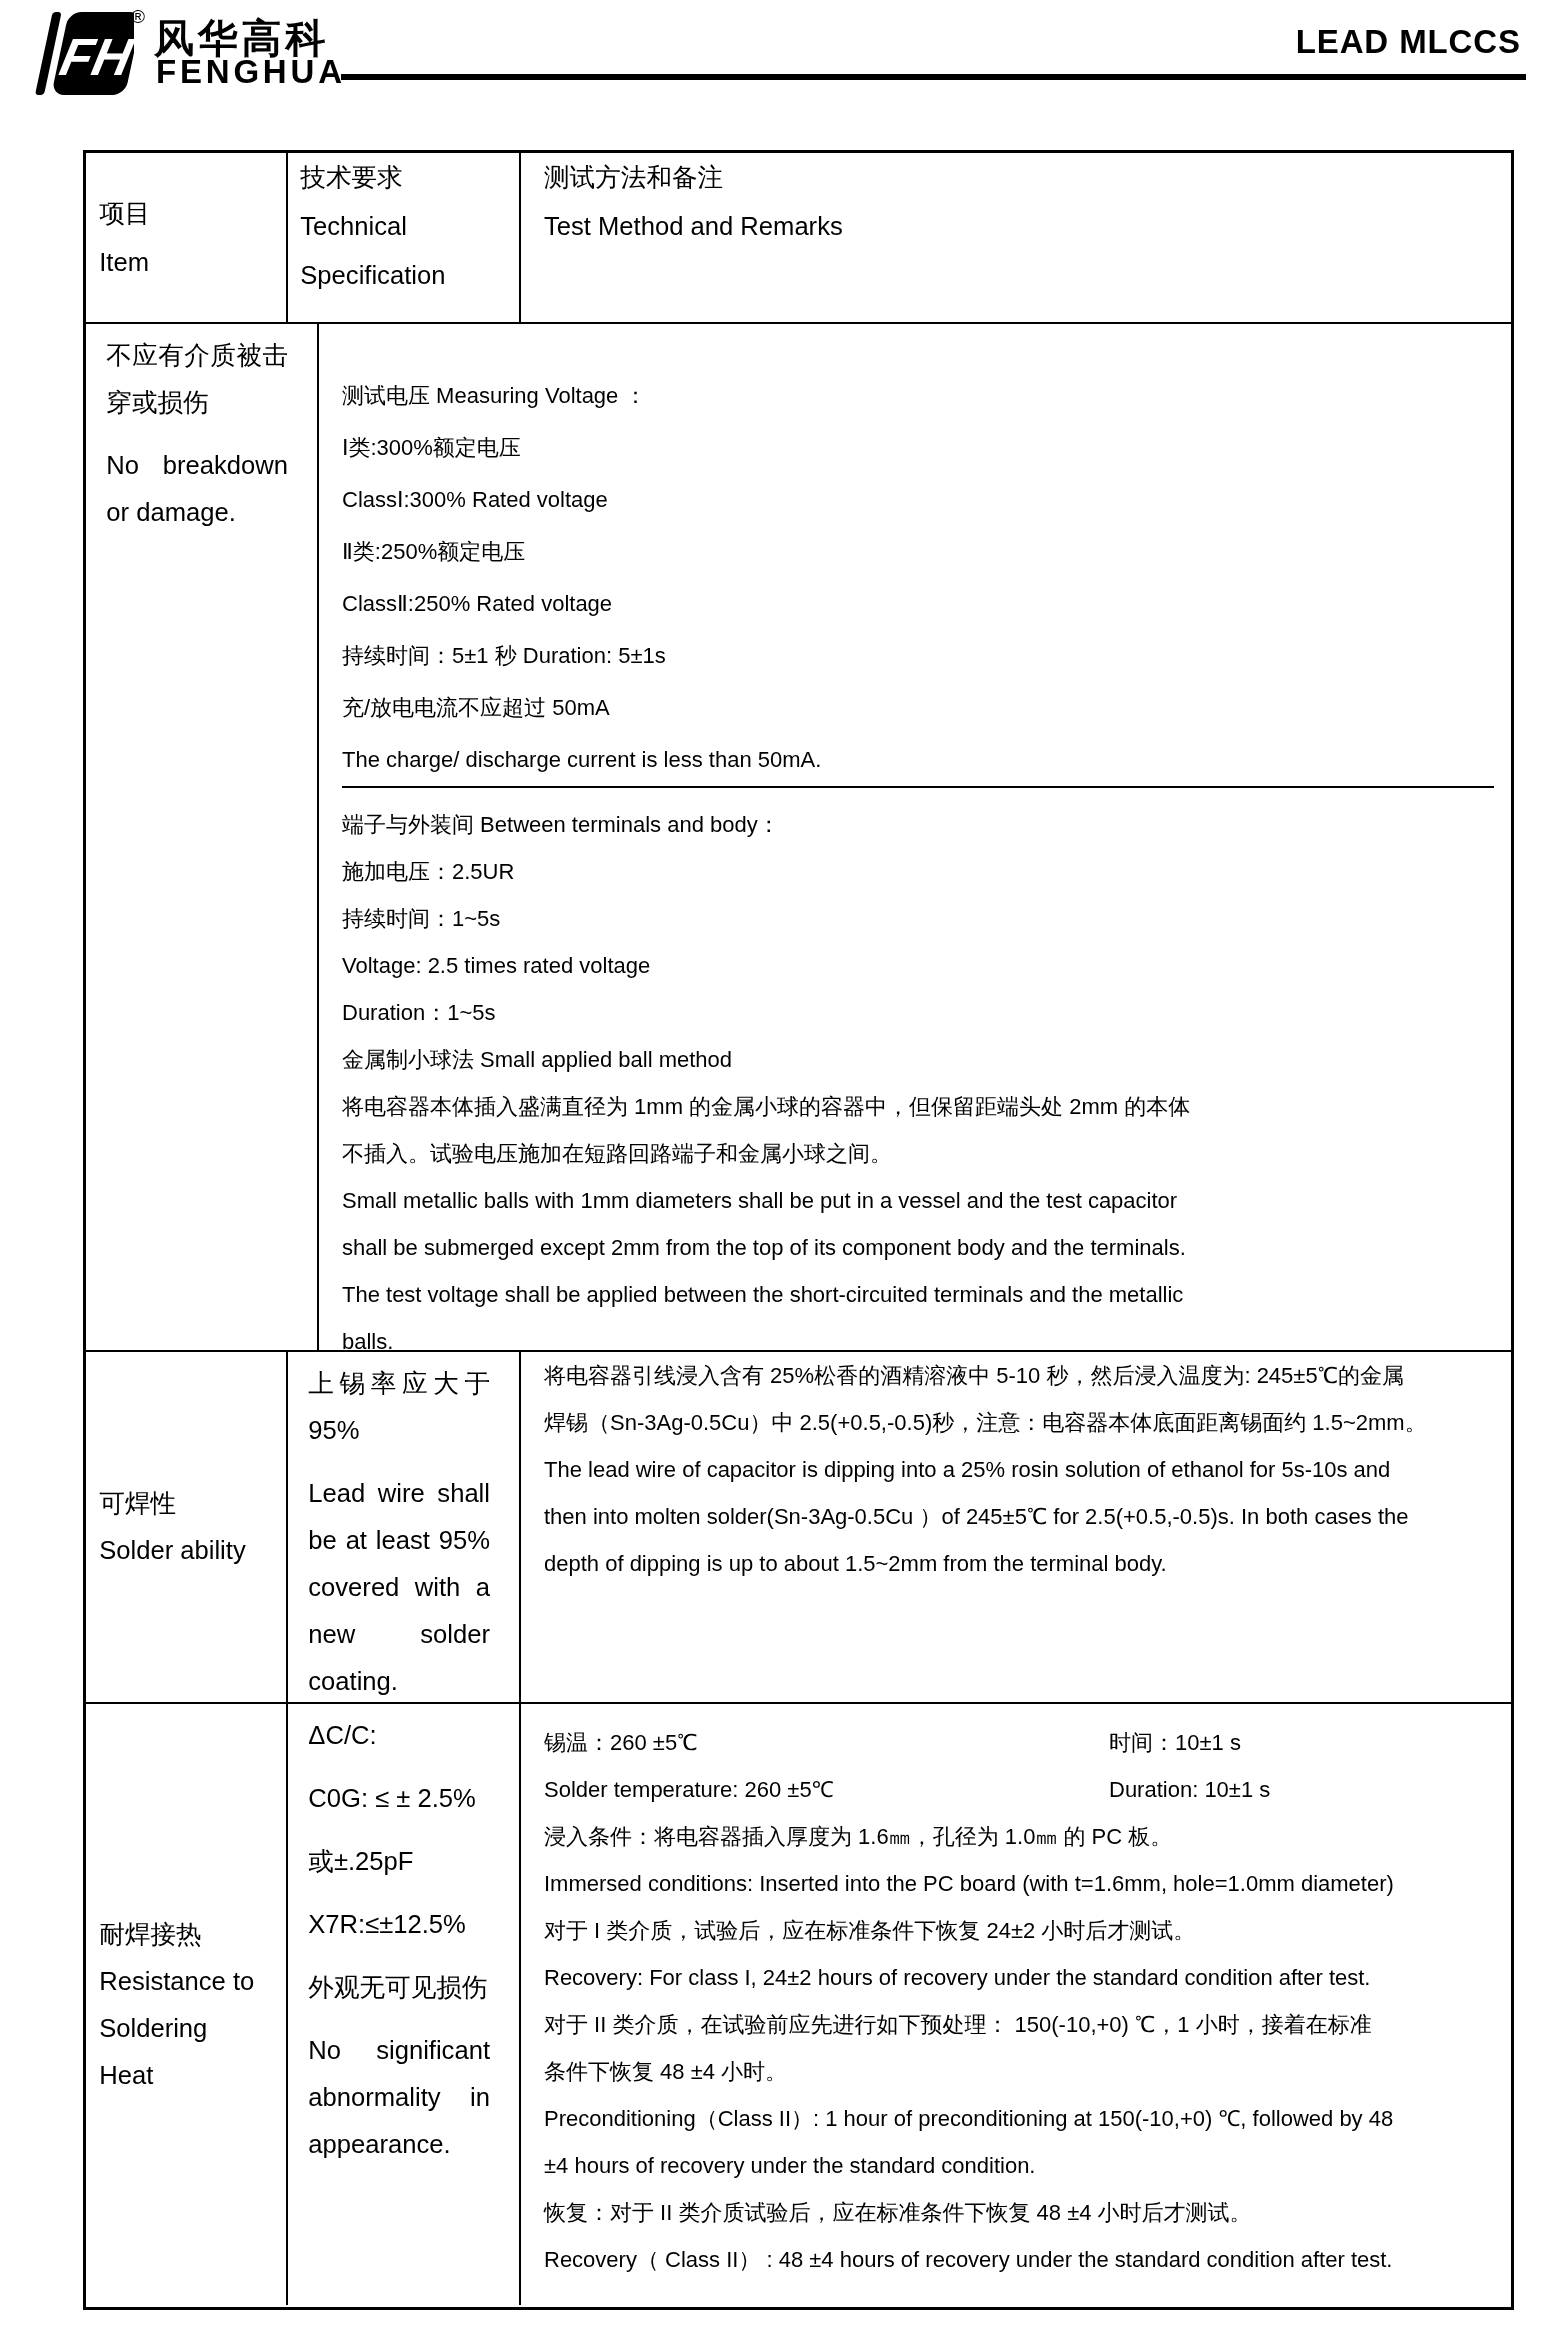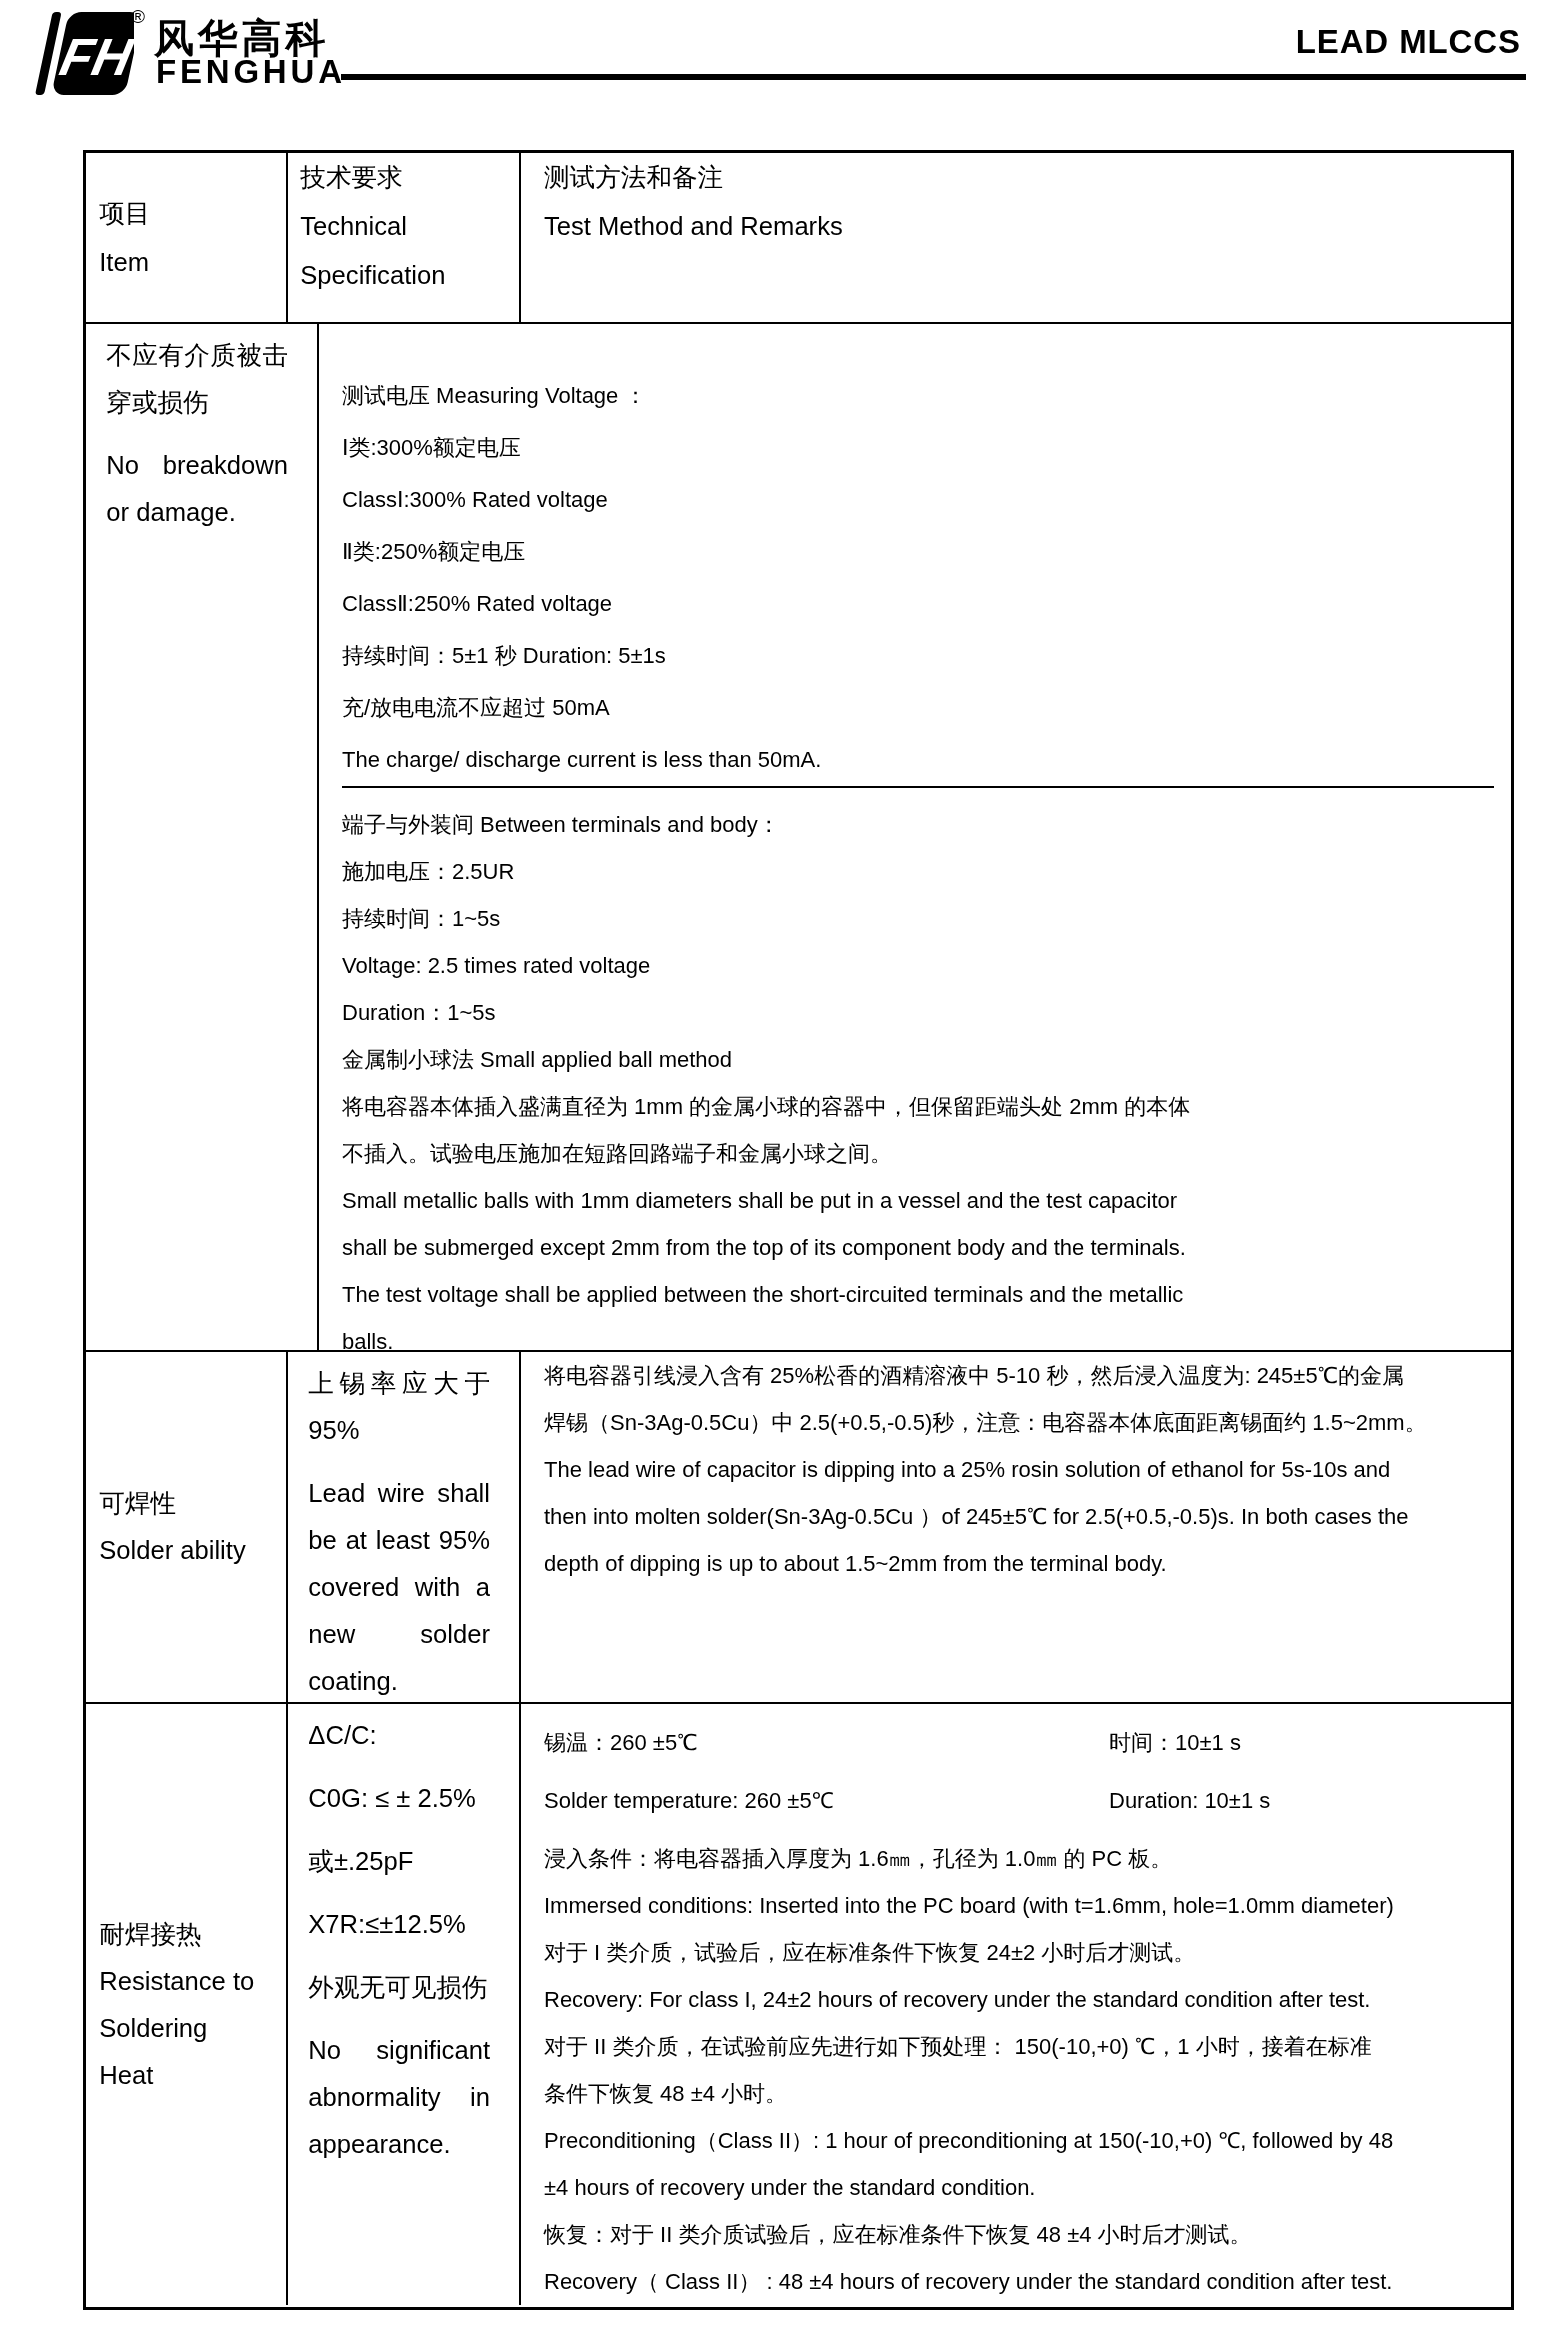--- a/index.html
+++ b/index.html
@@ -32,21 +32,21 @@
   .c3{flex:1;display:flex;flex-direction:column;padding:0 17px 0 23px;}
   .cell-font{font-size:25.6px;}
   .line{line-height:47px;white-space:nowrap;}
   .hline{line-height:49px;white-space:nowrap;}
   .para{margin:8px;line-height:47px;text-align:justify;font-size:25.6px;}
   .m-line{line-height:47px;white-space:nowrap;font-size:22px;}
   .sec-top{height:428px;border-bottom:2.8px solid #000;padding-top:9.5px;box-sizing:border-box;margin-top:36px;}
   .sec-top .m-line{line-height:52px;}
   .sec-bot{flex:1;padding-top:13.2px;}
   .c3-center{justify-content:flex-start;}
-  .c3-pad{padding-top:15px;justify-content:space-between;}
+  .c3-pad{padding-top:15px;}
   .pair-line{position:relative;line-height:47px;font-size:22px;white-space:nowrap;}
   .pair-right{position:absolute;left:558px;top:0;margin-left:7px;}
 </style>
 </head>
 <body>
 
 <div class="page">
 
   <div class="hdr">
     <span class="logo-mark">

